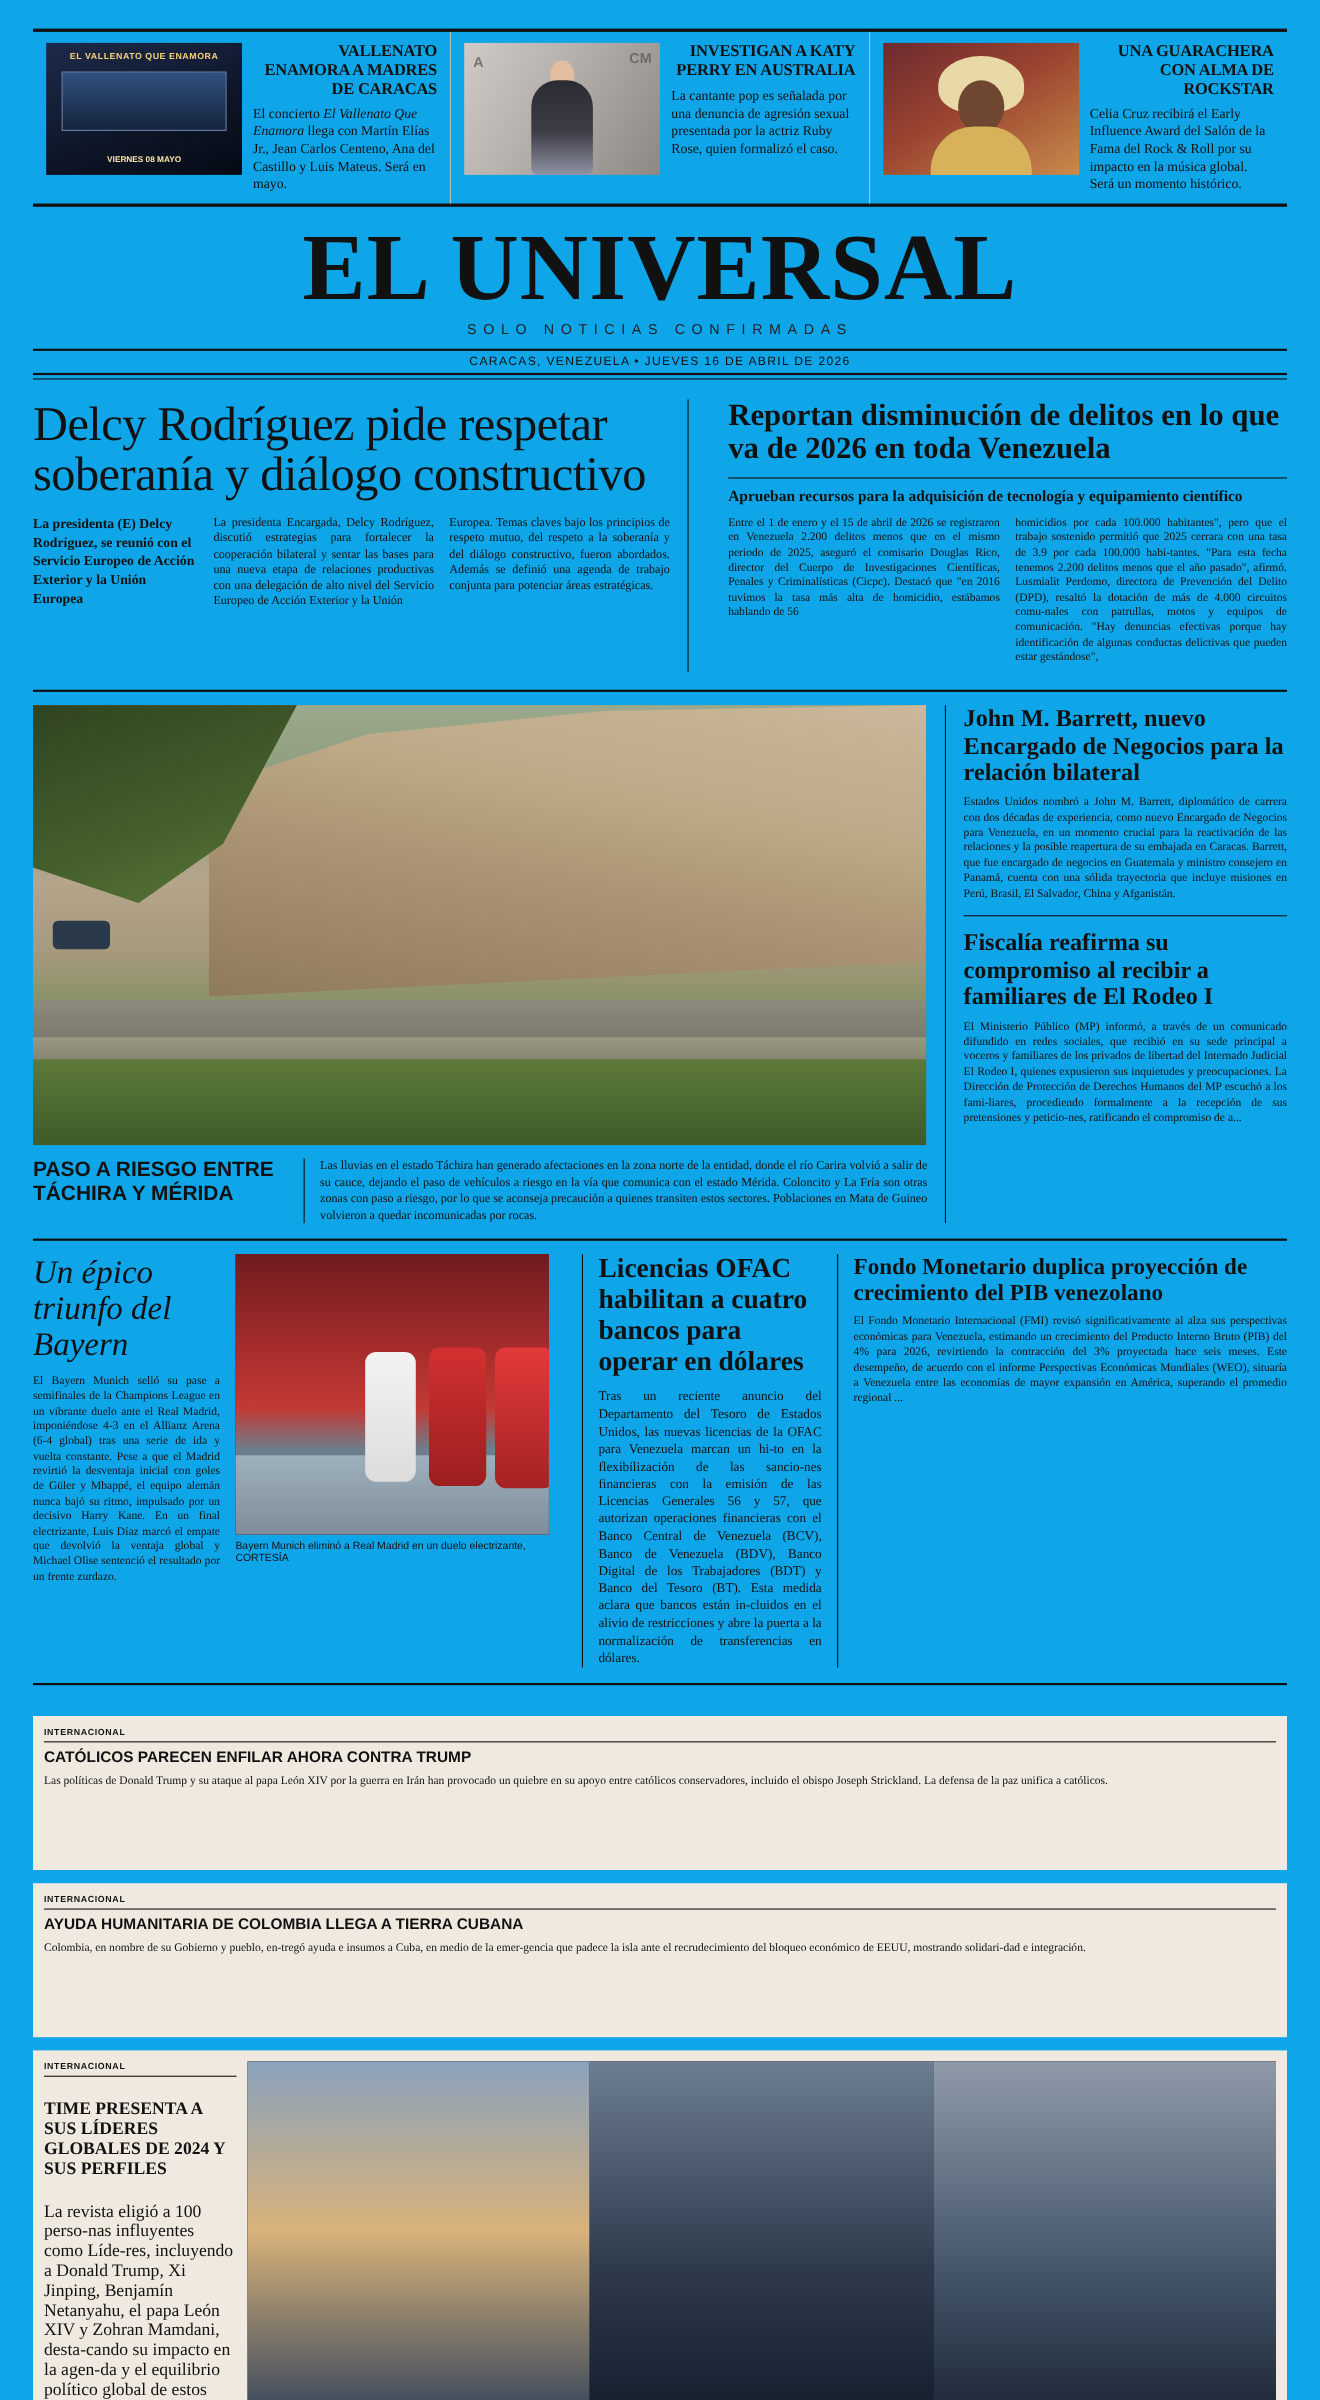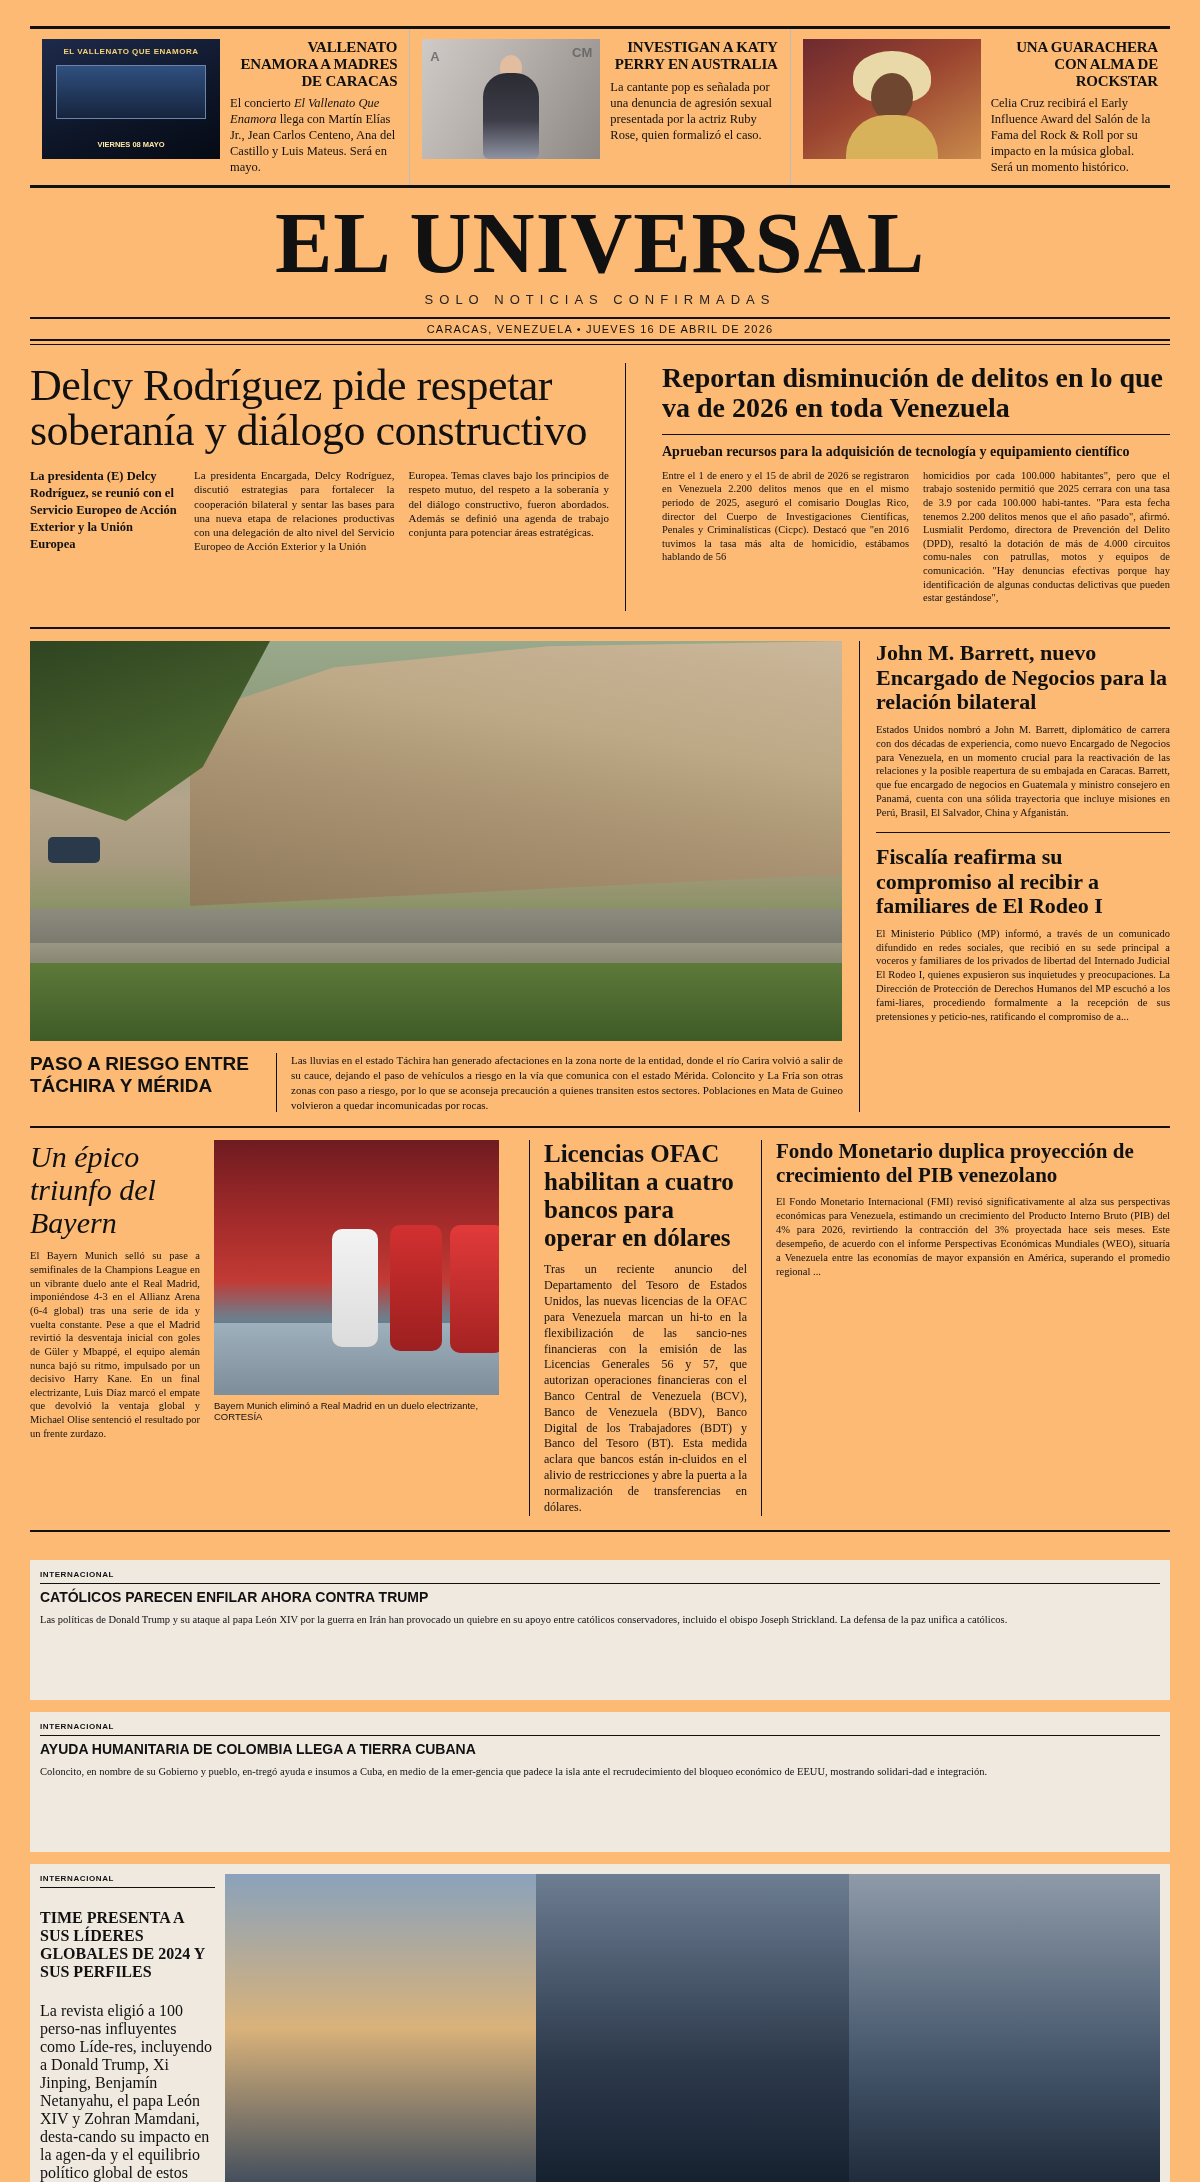--- a/index.html
+++ b/index.html
@@ -1,17 +1,17 @@
 <!DOCTYPE html>
 <html><head>
 <meta charset="utf-8">
 <style>
   html,body{margin:0;padding:0;background:#ffffff;}
   body{width:1200px;height:2182px;font-family:"Liberation Serif",serif;color:#111;}
-  .page{width:1200px;height:2182px;position:relative;background:#fdba74;padding:0;box-sizing:border-box;}
+  .page{width:1200px;height:2182px;position:relative;background:#0ea5e9;padding:0;box-sizing:border-box;}
   .inner{padding:26px 30px 0 30px;box-sizing:border-box;}
 
   
   .teasers{display:flex;border-top:3px solid #111;border-bottom:3px solid #111;}
   .teaser{display:flex;flex:1;padding:10px 12px;box-sizing:border-box;gap:10px;}
   .teaser + .teaser{border-left:1px solid #bbb;}
   .teaser-thumb{width:178px;height:120px;flex:0 0 178px;overflow:hidden;position:relative;background:#222;}
   .teaser-txt{flex:1;}
   .teaser-txt h3{font-family:Liberation Serif, serif;font-size:15px;line-height:1.12;margin:0 0 6px 0;font-weight:bold;letter-spacing:-.2px;text-transform:uppercase;text-align:right;}
   .teaser-txt p{font-size:12.5px;line-height:1.28;margin:0;text-align:left;}
@@ -263,21 +263,21 @@
 
   <div class="intl">
     <div class="intl-card">
       <div class="intl-tag">INTERNACIONAL</div>
       <h4>CATÓLICOS PARECEN ENFILAR AHORA CONTRA TRUMP</h4>
       <p>Las políticas de Donald Trump y su ataque al papa León XIV por la guerra en Irán han provocado un quiebre en su apoyo entre católicos conservadores, incluido el obispo Joseph Strickland. La defensa de la paz unifica a católicos.</p>
     </div>
     <div class="intl-card">
       <div class="intl-tag">INTERNACIONAL</div>
       <h4>AYUDA HUMANITARIA DE COLOMBIA LLEGA A TIERRA CUBANA</h4>
-      <p>Coloncito, en nombre de su Gobierno y pueblo, en-tregó ayuda e insumos a Cuba, en medio de la emer-gencia que padece la isla ante el recrudecimiento del bloqueo económico de EEUU, mostrando solidari-dad e integración.</p>
+      <p>Colombia, en nombre de su Gobierno y pueblo, en-tregó ayuda e insumos a Cuba, en medio de la emer-gencia que padece la isla ante el recrudecimiento del bloqueo económico de EEUU, mostrando solidari-dad e integración.</p>
     </div>
 
     <div class="intl-wide">
       <div class="tcol">
         <div class="intl-tag">INTERNACIONAL</div>
         <h4>TIME PRESENTA A SUS LÍDERES GLOBALES DE 2024 Y SUS PERFILES</h4>
         <p>La revista eligió a 100 perso-nas influyentes como Líde-res, incluyendo a Donald Trump, Xi Jinping, Benjamín Netanyahu, el papa León XIV y Zohran Mamdani, desta-cando su impacto en la agen-da y el equilibrio político global de estos tiempos.</p>
       </div>
       <div class="icol">
         <div class="p-a"></div>

